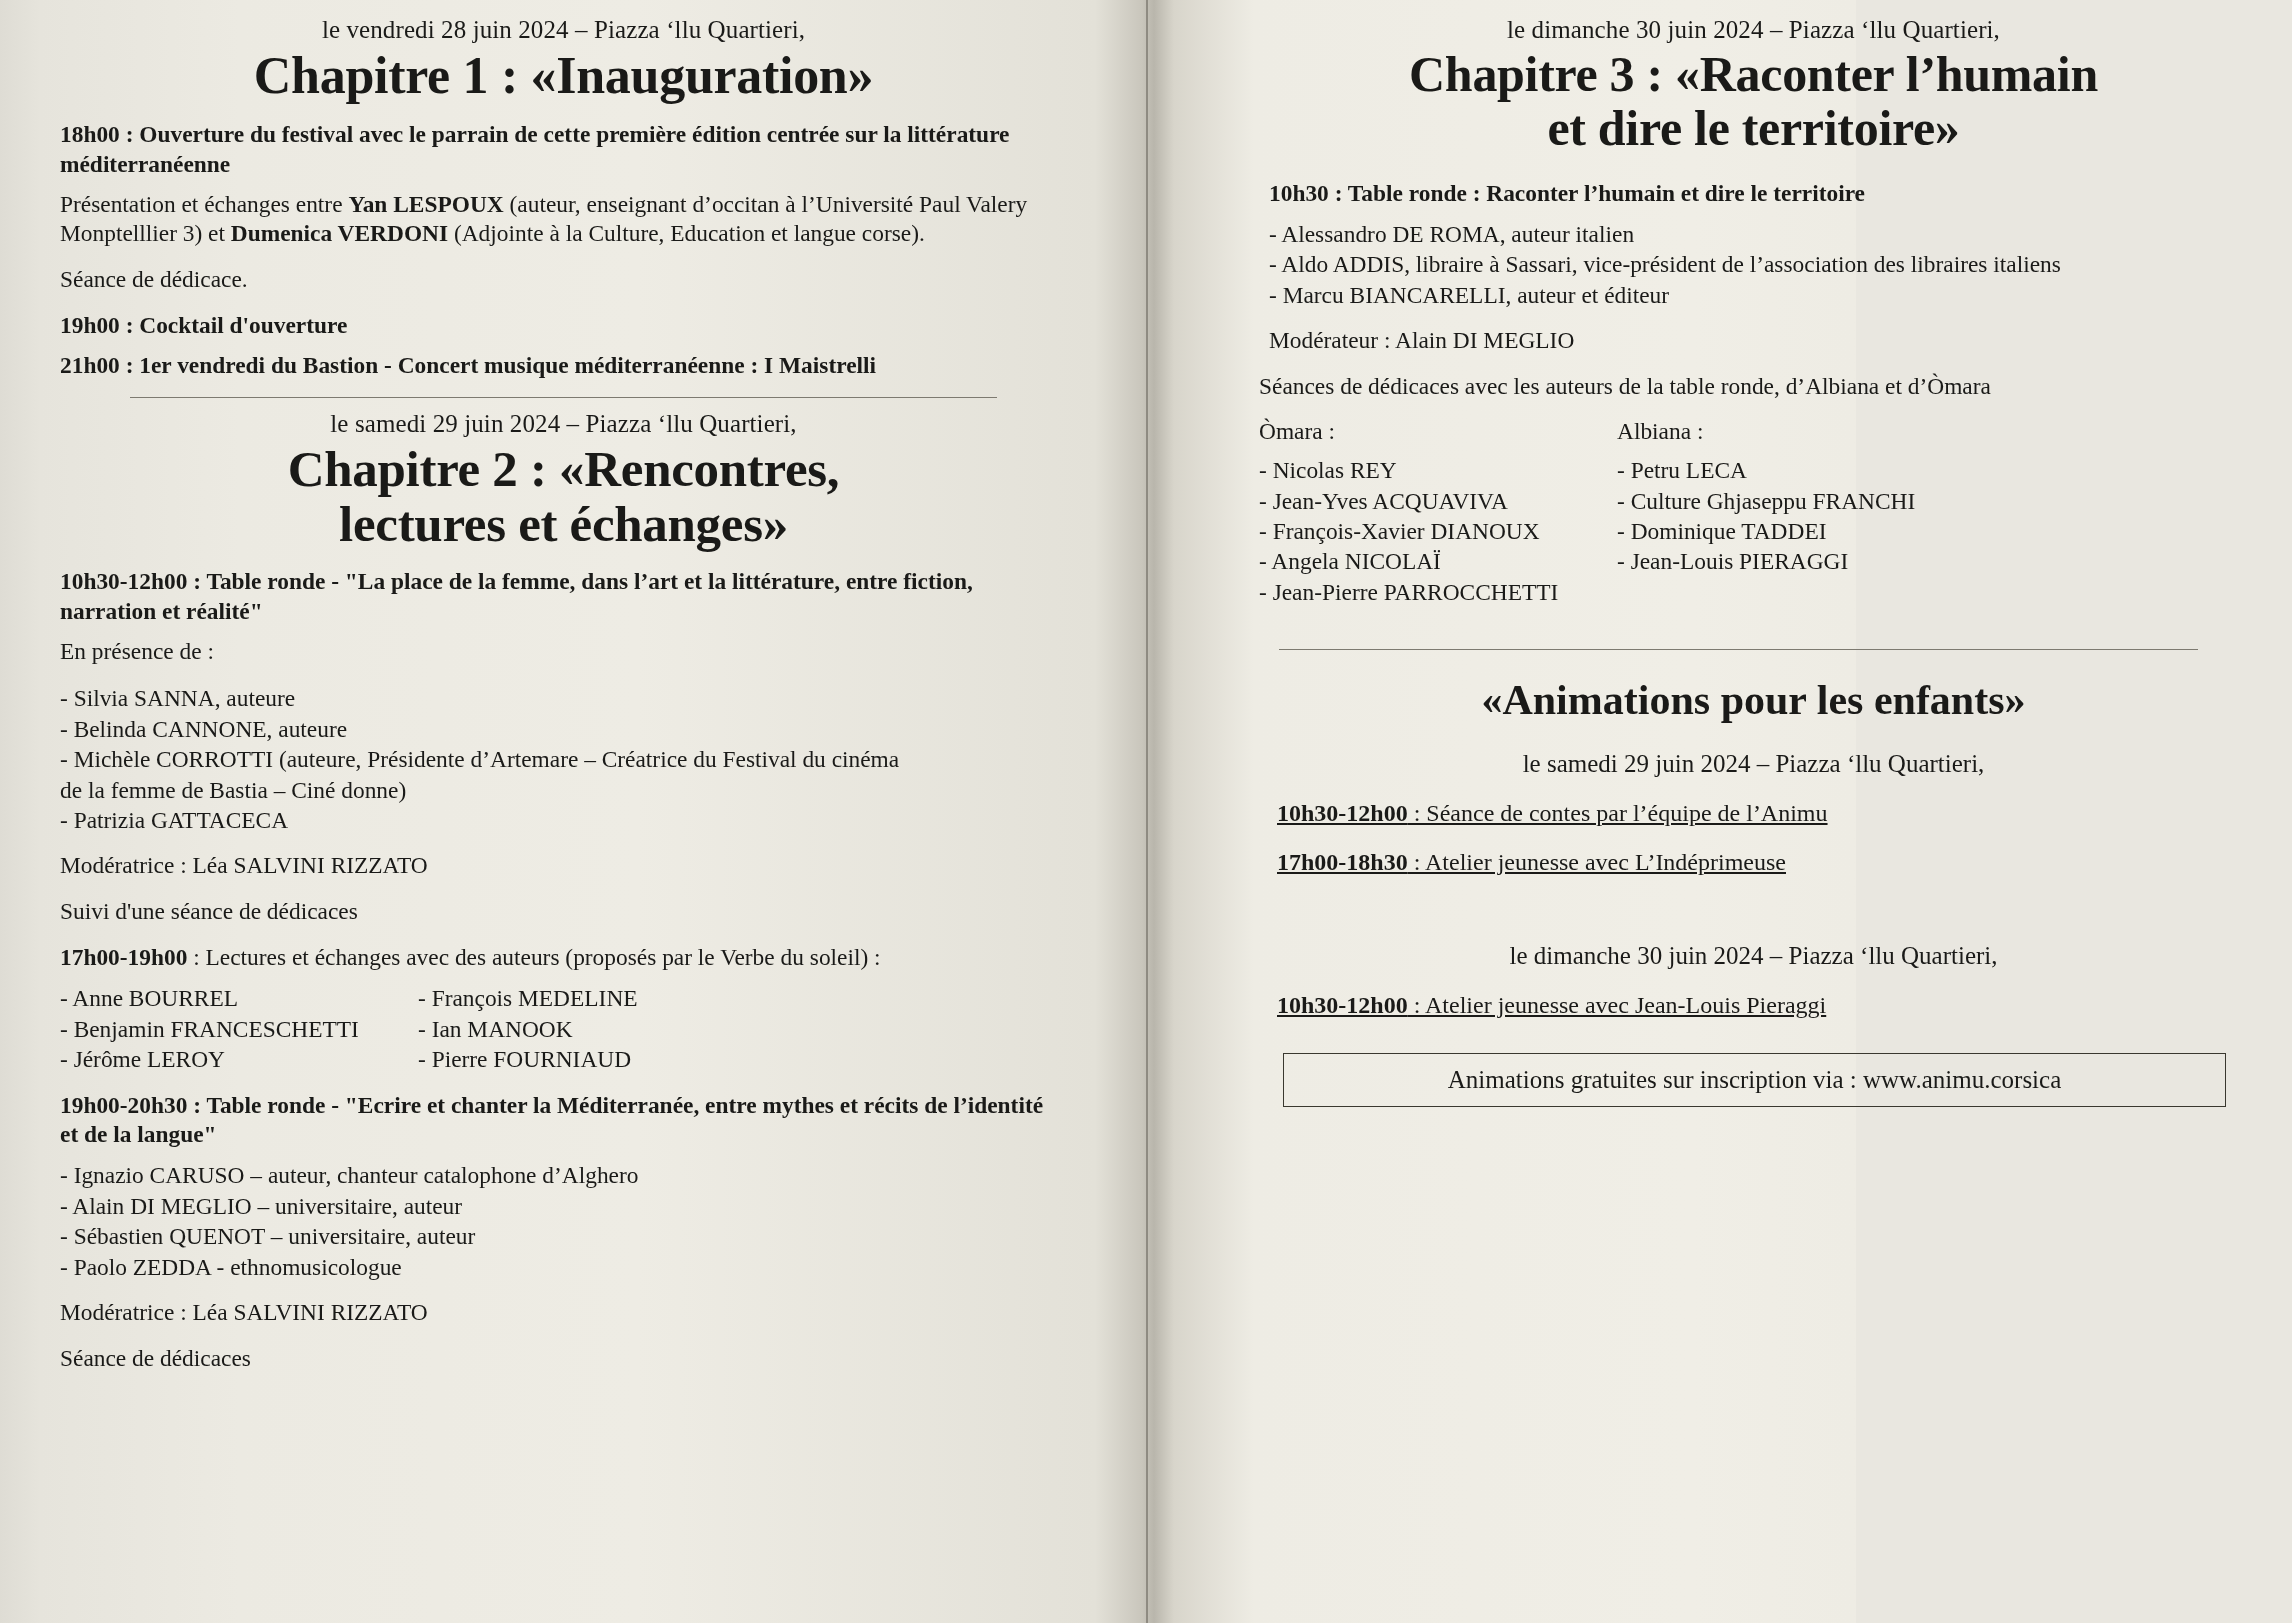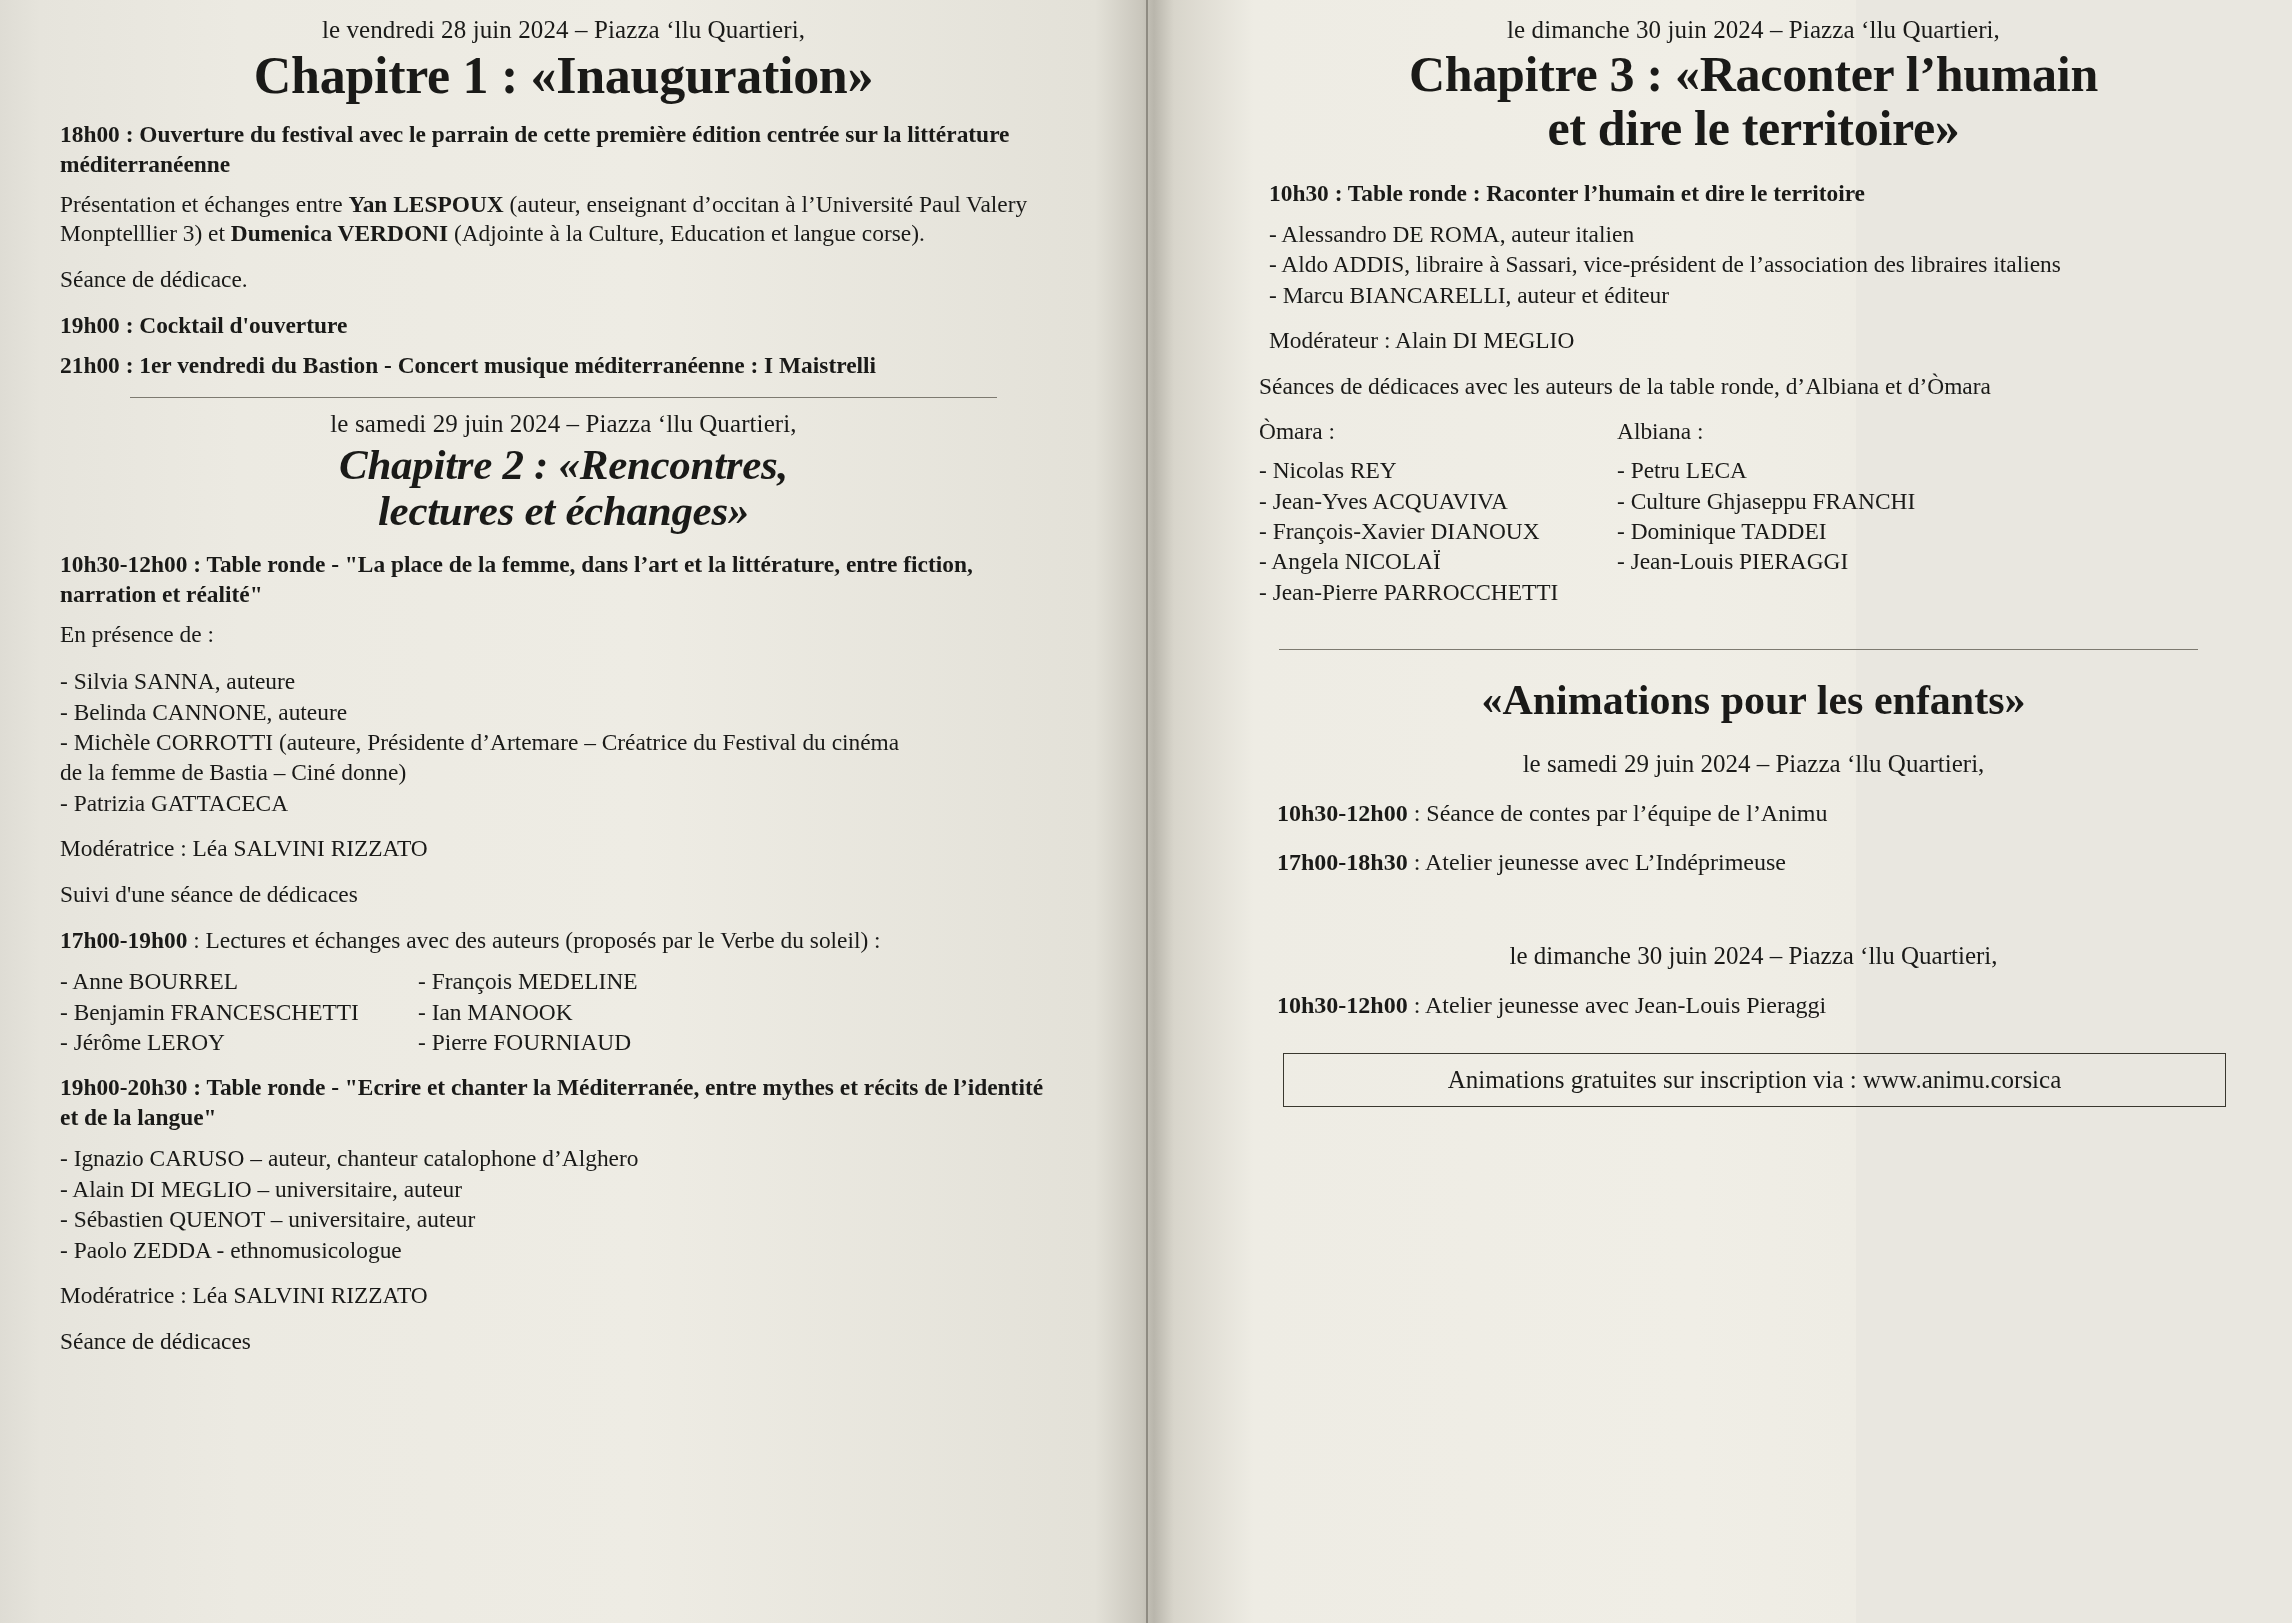--- a/index.html
+++ b/index.html
@@ -50,21 +50,21 @@
     margin: 6px 0 2px 0;
   }
   h1.chapter {
     text-align: center;
     font-size: 52px;
     font-weight: bold;
     line-height: 1.07;
     margin: 4px 0 16px 0;
     letter-spacing: -0.3px;
   }
-  h1.chapter.two { font-size: 43px; font-style: italic; }
+  h1.chapter.two { font-size: 51px; }
   h1.chapter.three { font-size: 50px; margin-bottom: 24px; }
   h2.animations {
     text-align: center;
     font-size: 42px;
     font-weight: bold;
     margin: 26px 0 26px 0;
   }
   p {
     margin: 0 0 16px 0;
     font-size: 23.4px;
@@ -107,20 +107,21 @@
     margin: 34px 22px 0 24px;
     border: 1.5px solid #3a382f;
     padding: 12px 18px;
     text-align: center;
     font-size: 25px;
   }
   .sched-line {
     font-size: 24px;
     margin: 16px 0 22px 0;
     padding-left: 18px;
+    text-decoration: underline;
   }
   .sched-date {
     text-align: center;
     font-size: 25px;
     margin: 10px 0 22px 0;
   }
   .spacer-lg { height: 34px; }
 </style>
 </head>
 <body>

